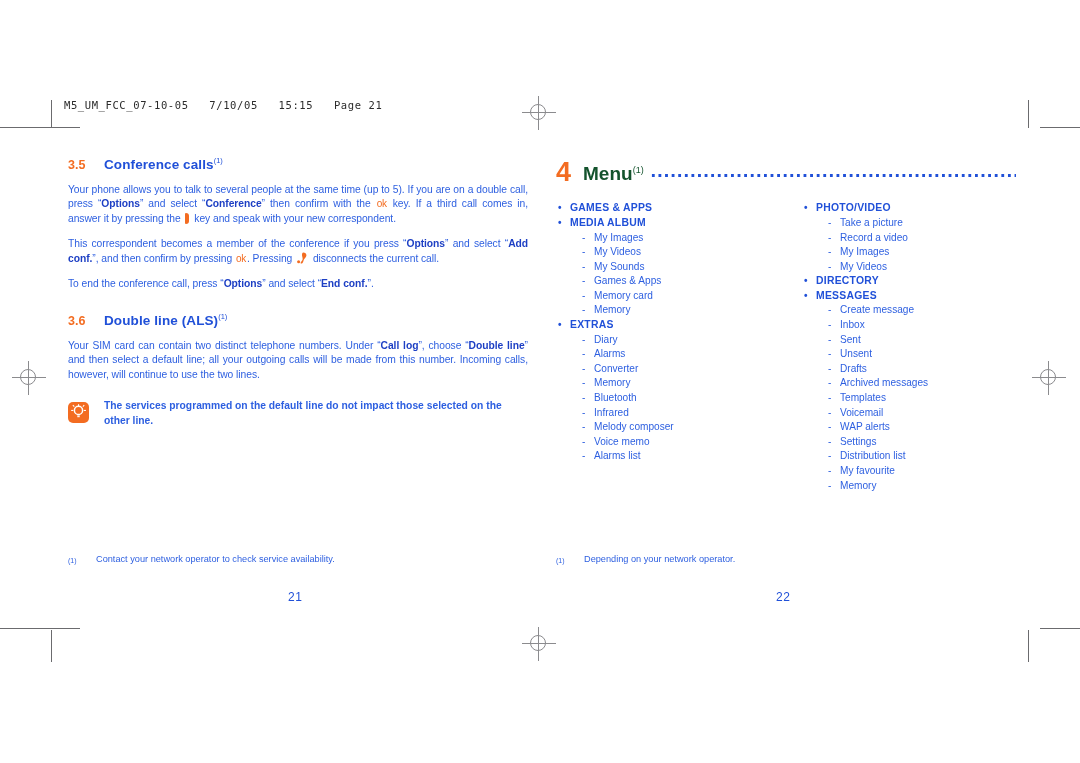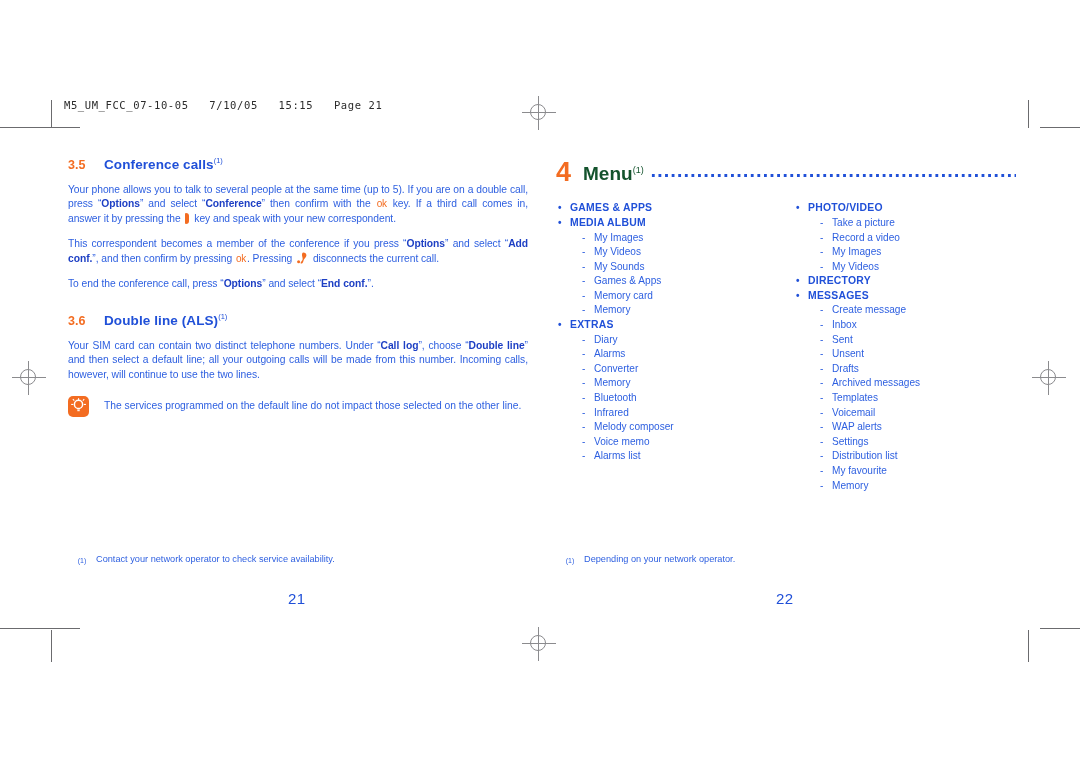--- a/index.html
+++ b/index.html
@@ -124,22 +124,23 @@
     position: relative;
     width: 11px; height: 12px;
     vertical-align: -2px;
     margin: 0 2px;
   }
   .key-hangup svg { position: absolute; left: 0; top: 0; }
 
   
   .note {
     display: flex;
-    align-items: flex-start;
+    align-items: center;
     margin: 14px 0 3px 0;
+    font-weight: bold;
   }
   .note-icon {
     flex: 0 0 auto;
     width: 21px; height: 21px;
     background: #f36c21;
     border-radius: 5px;
     margin-right: 15px;
     position: relative;
   }
   .note-icon svg { position: absolute; left: 0; top: 0; }
@@ -187,21 +188,21 @@
     bottom: 5px;
     height: 3px;
     background-image: radial-gradient(circle, #2050d8 1.4px, transparent 1.6px);
     background-size: 6.6px 3px;
     background-repeat: repeat-x;
   }
 
   
   .menu-cols {
     display: flex;
-    gap: 8px;
+    gap: 16px;
   }
   .menu-col { width: 230px; flex: 0 0 230px; }
 
   ul.menu, ul.submenu { list-style: none; margin: 0; padding: 0; }
 
   li.menu-top {
     color: #2050d8;
     font-weight: bold;
     font-size: 10.4px;
     letter-spacing: 0.25px;
@@ -229,37 +230,36 @@
   }
 
   
   .footnote {
     position: absolute;
     font-size: 9.2px;
     color: #2d5fe0;
     line-height: 13px;
     display: flex;
     align-items: flex-start;
-    text-align: center;
   }
   .footnote .fn-mark {
     font-size: 7px;
     vertical-align: super;
     width: 28px;
     flex: 0 0 28px;
     padding-top: 1px;
   }
   .fn-left  { left: 68px;  top: 553px; }
   .fn-right { left: 556px; top: 553px; }
 
   
   .pagenum {
     position: absolute;
     top: 590px;
-    font-size: 15px;
+    font-size: 12px;
     color: #2050d8;
     font-weight: normal;
     letter-spacing: 0.5px;
   }
   .pn-left  { left: 288px; }
   .pn-right { left: 776px; }
 </style>
 </head>
 <body>
 

